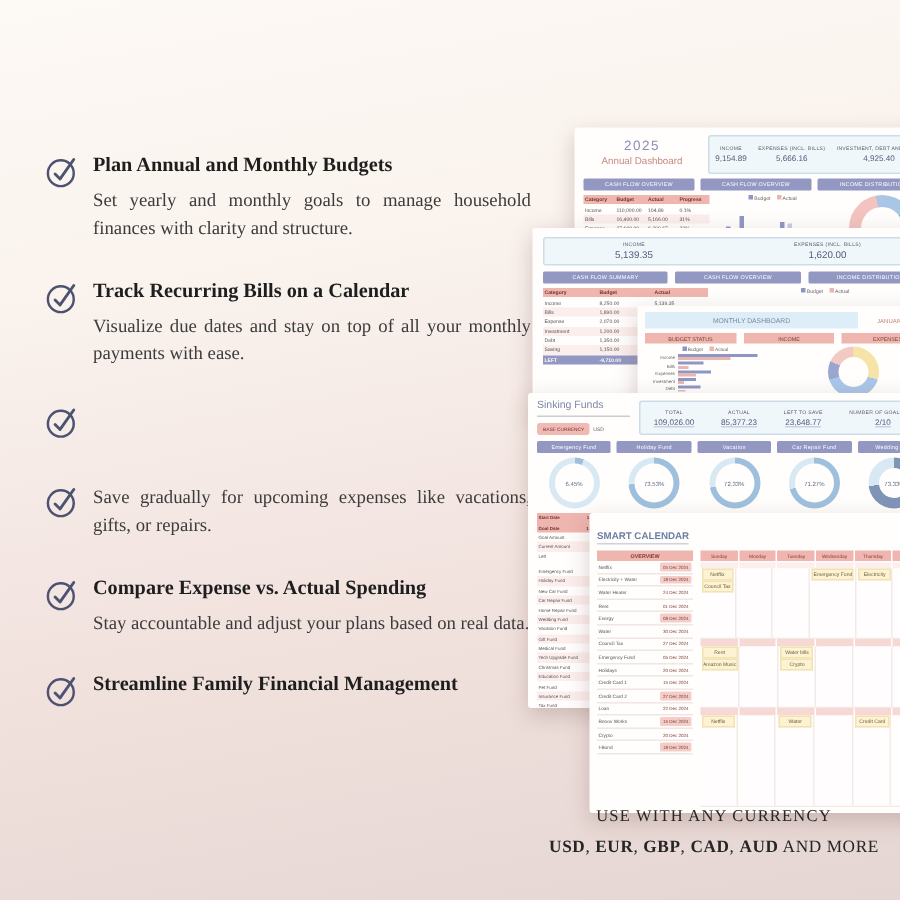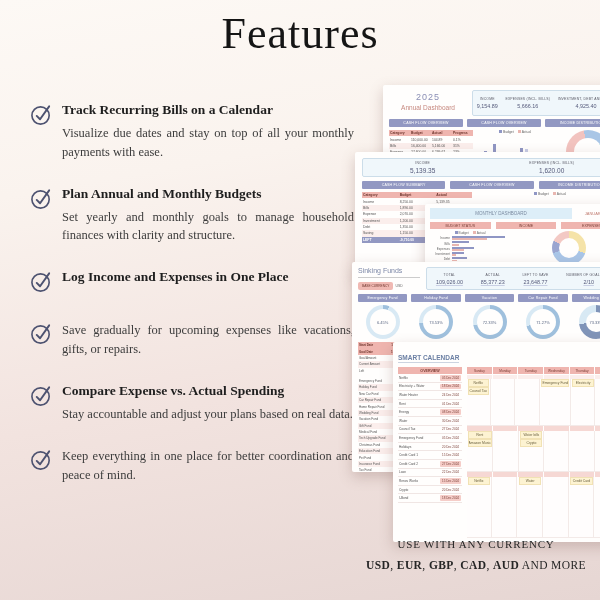--- a/index.html
+++ b/index.html
@@ -45,50 +45,48 @@
   .evt{background:#fdf3d2;border:0.5px solid #f1e2b4;font-size:3.4px;color:#6b6140;
     text-align:center;margin:0.6px 0.6px 0 0.6px;padding:0.8px 0;overflow:hidden;white-space:nowrap;}
   .curr{position:absolute;left:348px;width:256px;text-align:center;color:#262626;z-index:9;}
   #curr1{top:538px;font-size:11px;letter-spacing:.8px;}
   #curr2{top:559px;font-size:11.5px;letter-spacing:.4px;}
 </style>
 </head>
 <body>
 
 <div class="canvas">
-  <div class="page-title">Features</div>
 
   <div class="features" id="features-list">
       <div class="feat">
         <span class="fi"><svg viewBox="0 0 24 24" width="23" height="23">
             <circle cx="11" cy="13" r="9" fill="none" stroke="#4d5270" stroke-width="1.7"></circle>
             <path d="M7 13.5 L10.5 17 L20 3.5" fill="none" stroke="#4d5270" stroke-width="2" stroke-linecap="round" stroke-linejoin="round"></path>
           </svg></span>
         <div class="ft">
-          <div class="fh">Track Recurring Bills on a Calendar</div>
-          <div class="fd">Visualize due dates and stay on top of all your monthly payments with ease.</div>
+          <div class="fh">Plan Annual and Monthly Budgets</div>
+          <div class="fd">Set yearly and monthly goals to manage household finances with clarity and structure.</div>
         </div>
       </div>
       <div class="feat">
         <span class="fi"><svg viewBox="0 0 24 24" width="23" height="23">
             <circle cx="11" cy="13" r="9" fill="none" stroke="#4d5270" stroke-width="1.7"></circle>
             <path d="M7 13.5 L10.5 17 L20 3.5" fill="none" stroke="#4d5270" stroke-width="2" stroke-linecap="round" stroke-linejoin="round"></path>
           </svg></span>
         <div class="ft">
-          <div class="fh">Plan Annual and Monthly Budgets</div>
-          <div class="fd">Set yearly and monthly goals to manage household finances with clarity and structure.</div>
+          <div class="fh">Track Recurring Bills on a Calendar</div>
+          <div class="fd">Visualize due dates and stay on top of all your monthly payments with ease.</div>
         </div>
       </div>
       <div class="feat">
         <span class="fi"><svg viewBox="0 0 24 24" width="23" height="23">
             <circle cx="11" cy="13" r="9" fill="none" stroke="#4d5270" stroke-width="1.7"></circle>
             <path d="M7 13.5 L10.5 17 L20 3.5" fill="none" stroke="#4d5270" stroke-width="2" stroke-linecap="round" stroke-linejoin="round"></path>
           </svg></span>
         <div class="ft">
-          <div class="fh">Log Income and Expenses in One Place</div>
         </div>
       </div>
       <div class="feat">
         <span class="fi"><svg viewBox="0 0 24 24" width="23" height="23">
             <circle cx="11" cy="13" r="9" fill="none" stroke="#4d5270" stroke-width="1.7"></circle>
             <path d="M7 13.5 L10.5 17 L20 3.5" fill="none" stroke="#4d5270" stroke-width="2" stroke-linecap="round" stroke-linejoin="round"></path>
           </svg></span>
         <div class="ft">
           <div class="fd">Save gradually for upcoming expenses like vacations, gifts, or repairs.</div>
         </div>
@@ -102,21 +100,21 @@
           <div class="fh">Compare Expense vs. Actual Spending</div>
           <div class="fd">Stay accountable and adjust your plans based on real data.</div>
         </div>
       </div>
       <div class="feat">
         <span class="fi"><svg viewBox="0 0 24 24" width="23" height="23">
             <circle cx="11" cy="13" r="9" fill="none" stroke="#4d5270" stroke-width="1.7"></circle>
             <path d="M7 13.5 L10.5 17 L20 3.5" fill="none" stroke="#4d5270" stroke-width="2" stroke-linecap="round" stroke-linejoin="round"></path>
           </svg></span>
         <div class="ft">
-          <div class="fd">Keep everything in one place for better coordination and peace of mind.</div>
+          <div class="fh">Streamline Family Financial Management</div>
         </div>
       </div>
     </div>
 
   <div class="sheet" id="sheet-annual">
       <div style="display: flex; gap: 5px; height: 26px;">
         <div style="flex: 0 0 78px; text-align: center; padding-top: 2px;">
           <div style="font-size: 9px; color: rgb(139, 143, 181); letter-spacing: 1px;">2025</div>
           <div style="font-size: 6.5px; color: rgb(198, 135, 126); margin-top: 2px;">Annual Dashboard</div>
         </div>

